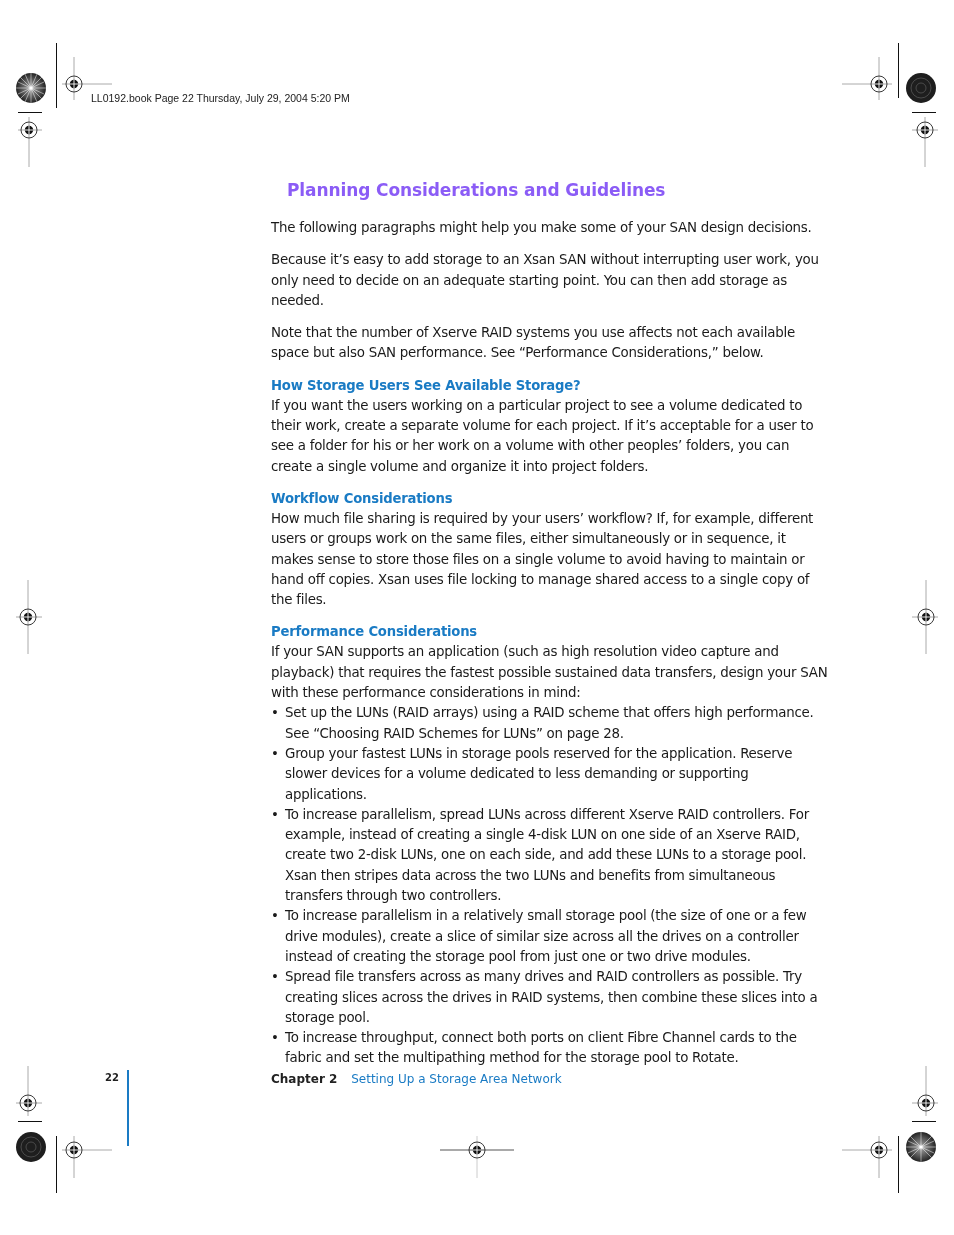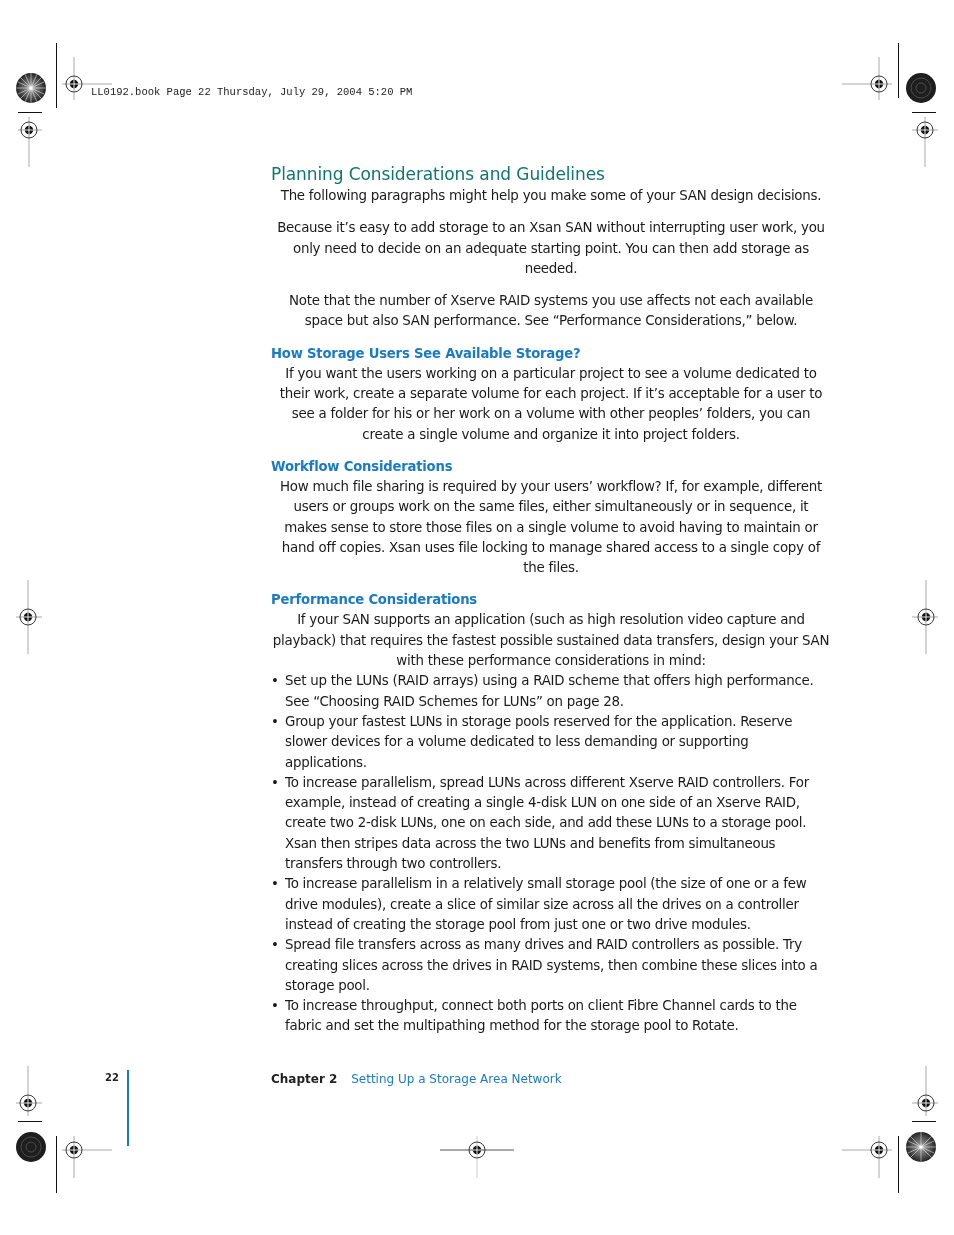--- a/index.html
+++ b/index.html
@@ -1,25 +1,25 @@
 <!DOCTYPE html>
 <html><head>
   <meta charset="utf-8">
   <style>
     html, body { margin: 0; padding: 0; background: #ffffff; }
     body { width: 954px; height: 1235px; position: relative; overflow: hidden;
            font-family: "DejaVu Sans", "Liberation Sans", sans-serif; color: #1a1a1a; }
     .abs { position: absolute; }
-    .header-slug { position: absolute; left: 91px; top: 86px; font-family: Liberation Mono, monospace;
+    .header-slug { position: absolute; left: 91px; top: 92px; font-family: Liberation Sans, sans-serif;
                    font-size: 10.5px; color: #222; white-space: nowrap; }
     .content { position: absolute; left: 271px; top: 162px; width: 560px; }
-    h1.section-title { margin: 0; font-size: 17px; font-weight: normal; color: #0f766e;
+    h1.section-title { margin: 16px; font-size: 17px; font-weight: bold; color: #8b5cf6;
                        line-height: 24px; letter-spacing: -0.1px; }
     h2.sub-title { margin: 0; font-size: 13.2px; font-weight: bold; color: #1a7bc4; line-height: 20px; letter-spacing: -0.2px; }
-    p.body { margin: 0; font-size: 13.4px; line-height: 20.3px; letter-spacing: -0.25px; text-align: center; }
+    p.body { margin: 0; font-size: 13.4px; line-height: 20.3px; letter-spacing: -0.25px; }
     ul.bullets { list-style: none; margin: 0; padding: 0; }
     ul.bullets li { position: relative; padding-left: 14px; font-size: 13.4px; line-height: 20.3px; letter-spacing: -0.25px; }
     ul.bullets li .dot { position: absolute; left: 0; top: 0; }
     .footer-num { position: absolute; left: 105px; top: 1072px; font-size: 10px; font-weight: bold; color: #222; }
     .footer-rule { position: absolute; left: 127px; top: 1070px; width: 1.5px; height: 76px; background: #1a7bc4; }
     .footer-chapter { position: absolute; left: 271px; top: 1072px; font-size: 12px; white-space: nowrap; }
     .footer-chapter .ch { font-weight: bold; color: #222; margin-right: 10px; }
     .footer-chapter .ct { color: #1a7bc4; }
   </style>
 </head>

